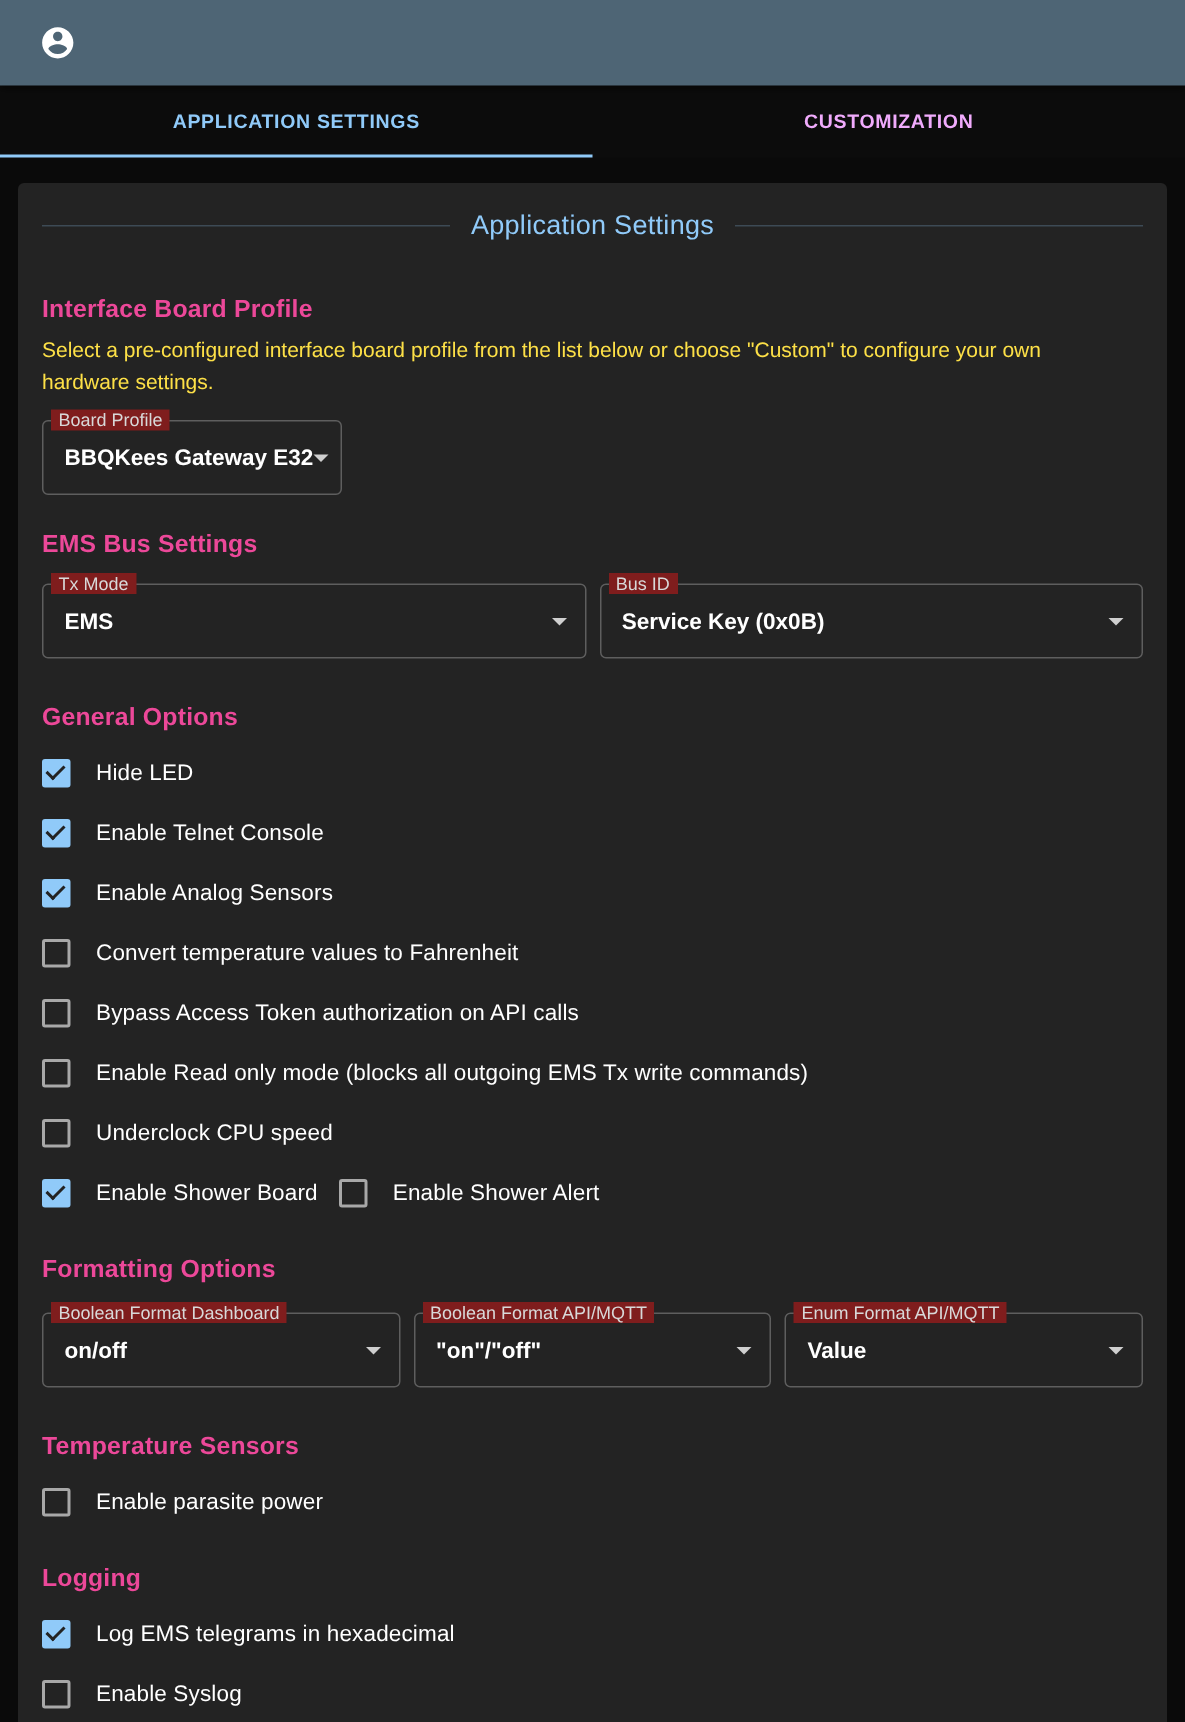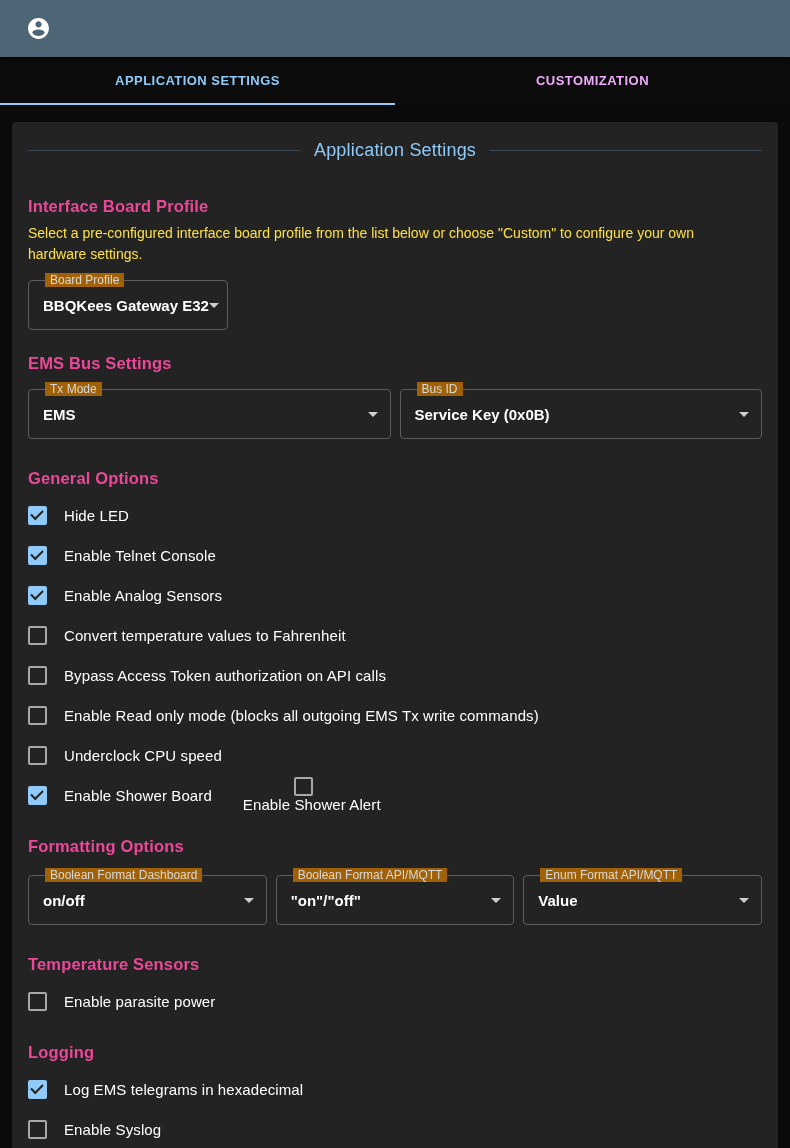--- a/index.html
+++ b/index.html
@@ -51,38 +51,38 @@
     margin-top:6px; font-size:14px; line-height:21px; color:#fde047; max-width:720px;
   }
   
   .field {
     position:relative; height:50px;
     border:1px solid #5e5e5e; border-radius:4px;
     display:flex; align-items:center; cursor:pointer;
     margin-top:15px;
   }
   .field-label {
-    position:absolute; top:-8px; left:16px;
-    background:#a16207; padding:0 5px;
+    position:absolute; top:-8px; left:5px;
+    background:#7f1d1d; padding:0 5px;
     font-size:12px; color:#d8d8d8; line-height:14px; white-space:nowrap;
   }
   .field-value { flex:1; padding-left:14px; font-size:15px; font-weight:bold; color:#fff; white-space:nowrap; }
   .caret {
     width:0; height:0; margin-right:12px;
     border-left:5px solid transparent; border-right:5px solid transparent;
     border-top:5px solid #cfcfcf;
   }
   .field-row { display:flex; gap:9px; margin-top:15px; }
   .field-row .field { flex:1; margin-top:0; }
   .w200 { width:200px; }
   
   .cb-list { margin-top:6px; }
   .cb-row { display:flex; align-items:center; height:40px; }
   .cb-group { display:flex; align-items:center; cursor:pointer; }
-  .cb-group + .cb-group { margin-left:14px;flex-direction:column; }
+  .cb-group + .cb-group { margin-left:14px; }
   .cb { width:19px; height:19px; border-radius:2px; flex:0 0 auto; position:relative; }
   .cb.unchecked { border:2px solid #a8a8a8; background:transparent; }
   .cb.checked { background:#90caf9; }
   .cb.checked::after {
     content:""; position:absolute; left:3px; top:4px;
     width:10px; height:5px;
     border-left:2px solid #232323; border-bottom:2px solid #232323;
     transform:rotate(-45deg);
   }
   .cb-label { margin-left:17px; font-size:15px; color:#fff; letter-spacing:.1px; }

